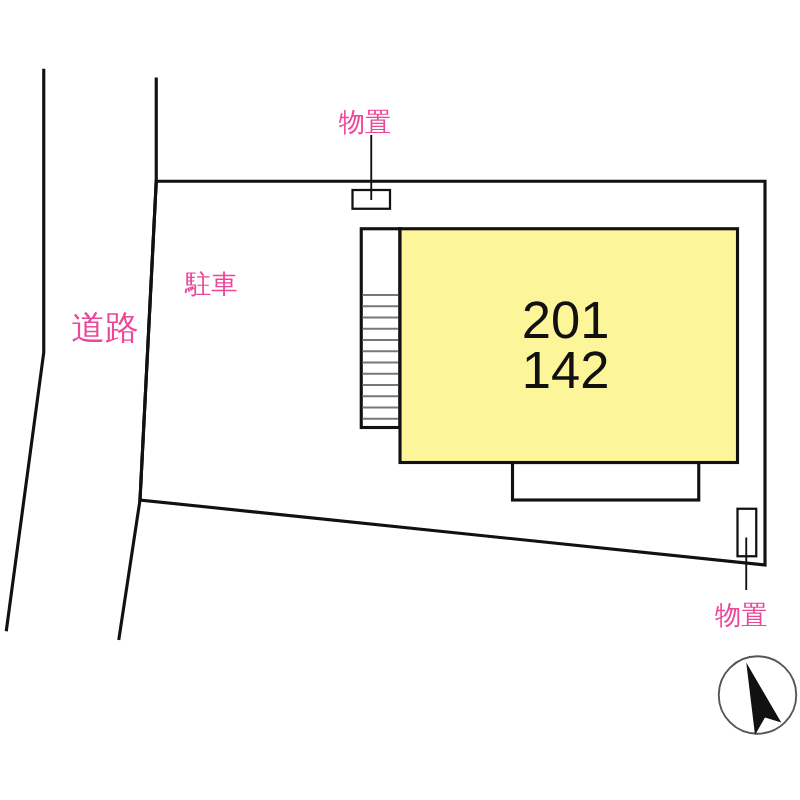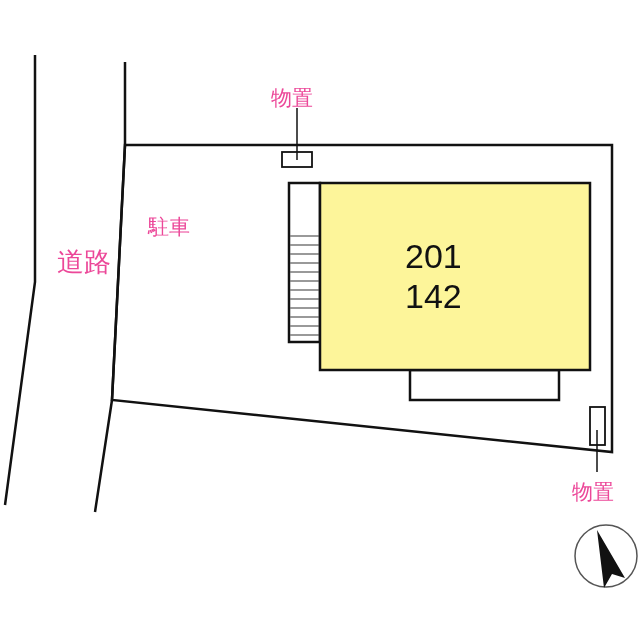--- a/index.html
+++ b/index.html
@@ -4,21 +4,21 @@
   <style>
     html, body { margin: 0; padding: 0; background: #ffffff; }
     body { width: 640px; height: 640px; position: relative; overflow: hidden; font-family: "DejaVu Sans", sans-serif; }
     svg { position: absolute; left: 0; top: 0; }
     .label { position: absolute; color: #ec4899; font-family: "DejaVu Sans", sans-serif; white-space: nowrap; }
     .lbl-storage-top { left: 271px; top: 84px; font-size: 21px; }
     .lbl-storage-bottom { left: 572px; top: 478px; font-size: 21px; }
     .lbl-road { left: 57px; top: 244px; font-size: 27px; }
     .lbl-parking { left: 148px; top: 214px; font-size: 21px; text-align: center; line-height: 27px; }
     .lbl-parking span { display: block; }
-    .lbl-units { left: 405px; top: 236px; width: 95px; text-align: left; font-size: 34px; line-height: 40px; color: #111111; font-family: "Liberation Sans", sans-serif; }
+    .lbl-units { left: 405px; top: 236px; width: 95px; text-align: center; font-size: 42px; line-height: 40px; color: #111111; font-family: "Liberation Sans", sans-serif; }
     .lbl-units span { display: block; }
   </style>
 </head>
 <body>
 
 <svg width="640" height="640" viewBox="0 0 640 640">
 
   <polyline points="35,55 35,282 5,505" fill="none" stroke="#111" stroke-width="2.5"></polyline>
 
   <polyline points="125,62 125,145 112,400 95,512" fill="none" stroke="#111" stroke-width="2.5"></polyline>

